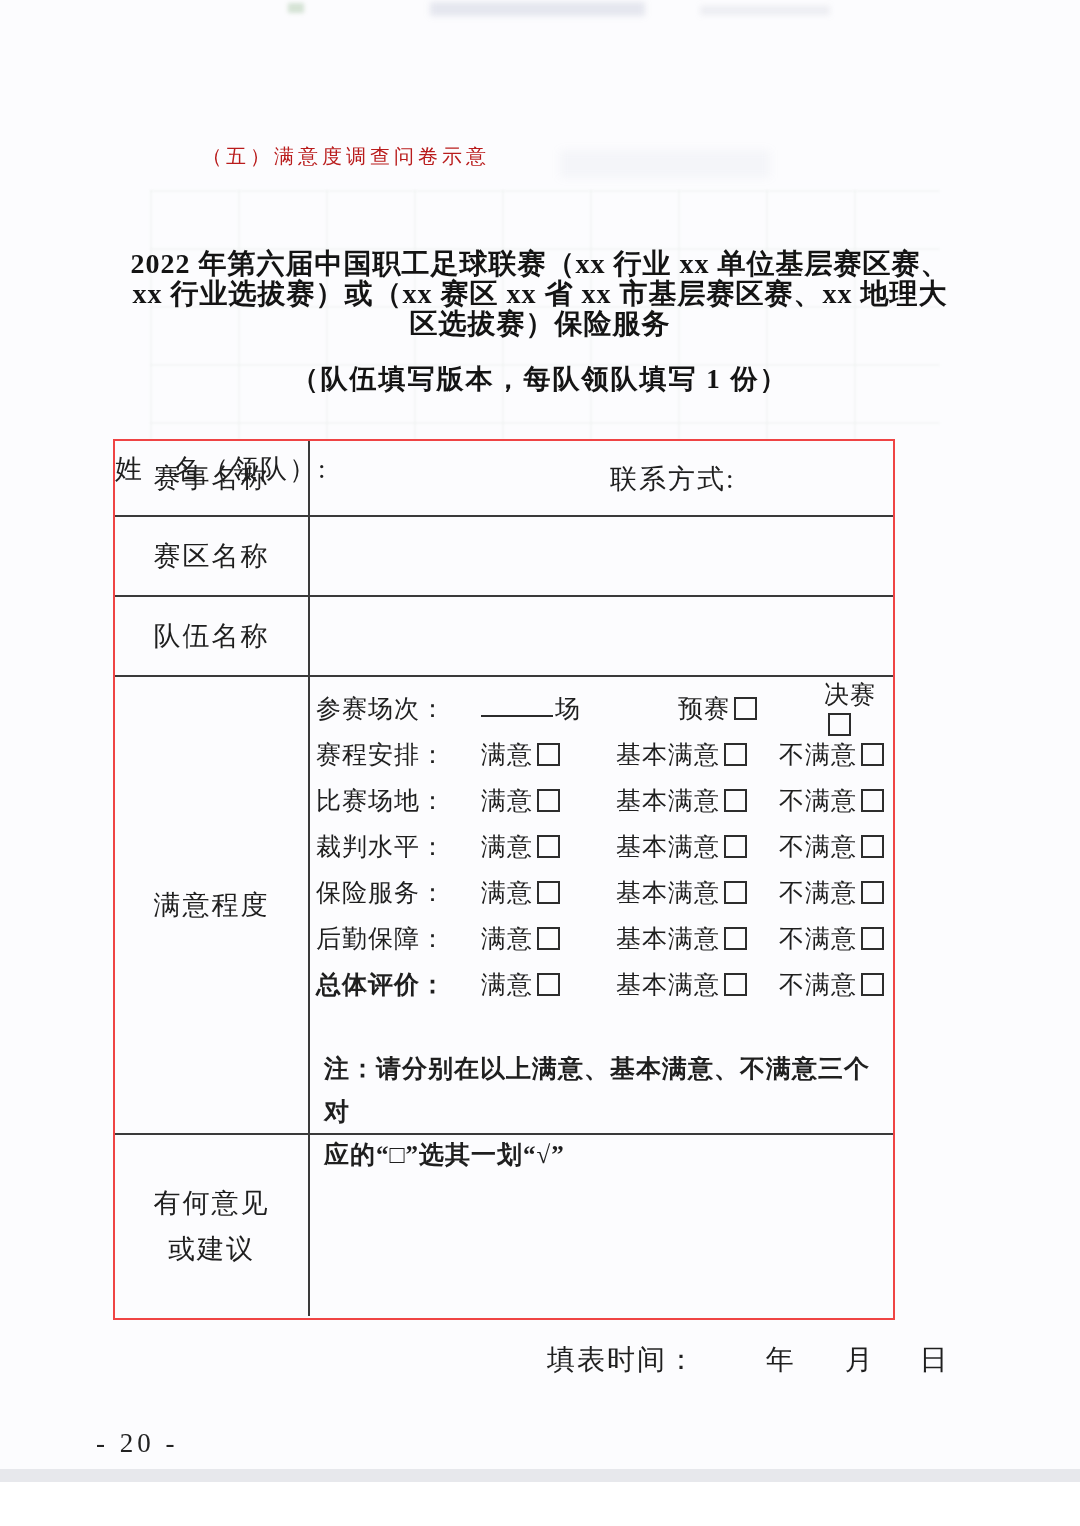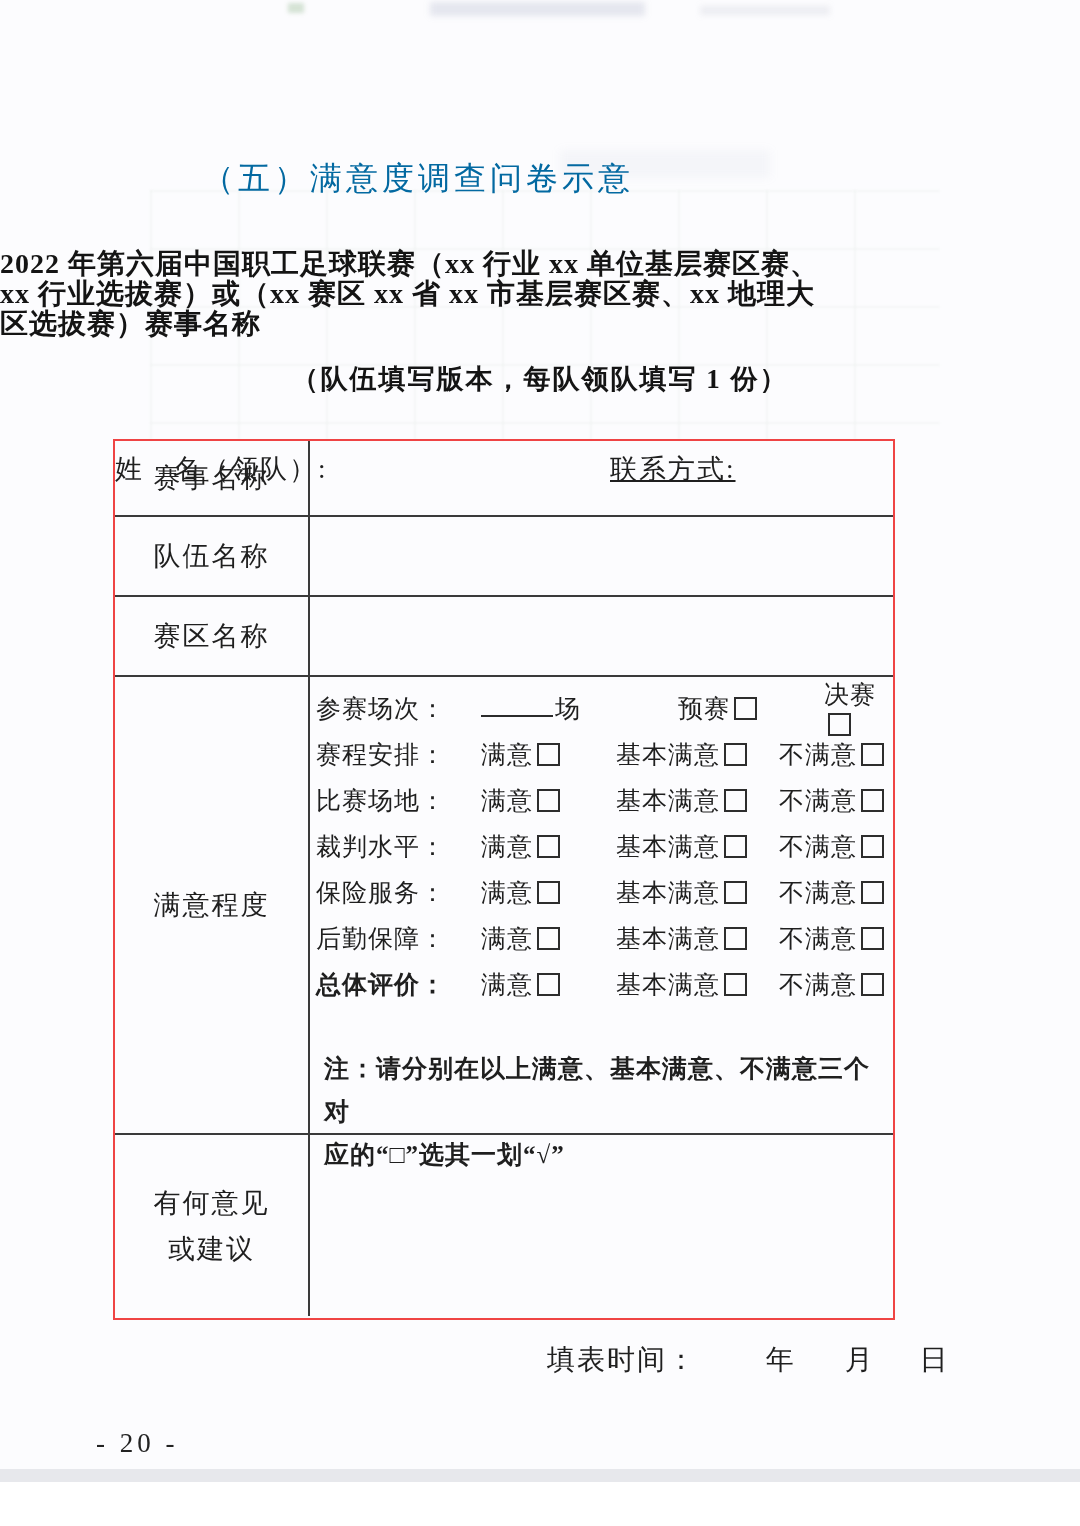--- a/index.html
+++ b/index.html
@@ -22,36 +22,36 @@
     background:
       repeating-linear-gradient(to right, rgba(120,150,120,.05) 0 2px, transparent 2px 88px),
       repeating-linear-gradient(to bottom, rgba(120,150,120,.05) 0 2px, transparent 2px 58px);
     filter:blur(1px);
   }
   .sheet-bottom-edge{left:0;top:1469px;width:1080px;height:13px;background:#e7e8ec;}
   .below-sheet{left:0;top:1482px;width:1080px;height:44px;background:#ffffff;}
 
   
   .section-heading{
-    position:absolute;left:202px;top:157px;
-    font-size:32px;letter-spacing:4px;color:#0369a1;
+    position:absolute;left:202px;top:143px;
+    font-size:20px;letter-spacing:4px;color:#b91c1c;
   }
   .title-block{
     position:absolute;left:0;top:249px;width:1080px;
-    font-weight:bold;font-size:28px;
+    text-align:center;font-weight:bold;font-size:28px;
     line-height:30px;letter-spacing:1px;color:#141414;
   }
   .subtitle{
     position:absolute;left:0;top:350px;width:1080px;
     text-align:center;font-weight:bold;font-size:27px;letter-spacing:2px;color:#141414;margin-top:11px;
   }
   
   .name-line{position:absolute;left:0;top:405px;width:1080px;height:34px;font-size:27px;letter-spacing:2px;margin-top:46px;}
   .name-label{position:absolute;left:115px;top:0;}
-  .contact-label{position:absolute;left:610px;top:0;text-decoration:underline;}
+  .contact-label{position:absolute;left:610px;top:10px;}
 
   
   .form-table{
     position:absolute;left:113px;top:439px;width:782px;height:881px;
     border:2px solid #ef4444;box-sizing:border-box;
     background:transparent;
   }
   .t-row{display:flex;border-bottom:2px solid #3a3a3a;box-sizing:border-box;}
   .t-row:last-child{border-bottom:none;}
   .t-label{
@@ -106,43 +106,43 @@
   <div class="ghost ghost-smudge2"></div>
   <div class="ghost ghost-smudge3"></div>
   <div class="ghost ghost-smudge4"></div>
   <div class="ghost ghost-table"></div>
 
   <div class="section-heading">（五）满意度调查问卷示意</div>
 
   <div class="title-block">
     <div>2022 年第六届中国职工足球联赛（xx 行业 xx 单位基层赛区赛、</div>
     <div>xx 行业选拔赛）或（xx 赛区 xx 省 xx 市基层赛区赛、xx 地理大</div>
-    <div>区选拔赛）赛事名称</div>
+    <div>区选拔赛）保险服务</div>
   </div>
   <div class="subtitle">（队伍填写版本，每队领队填写 1 份）</div>
 
   <div class="name-line">
     <span class="name-label">姓　名（领队）:</span>
     <span class="contact-label">联系方式:</span>
   </div>
 
   <div class="form-table">
 
     <div class="t-row r-name">
       <div class="t-label">赛事名称</div>
       <div class="t-value"></div>
     </div>
 
+    <div class="t-row r-zone">
+      <div class="t-label">赛区名称</div>
+      <div class="t-value"></div>
+    </div>
+
     <div class="t-row r-team">
       <div class="t-label">队伍名称</div>
-      <div class="t-value"></div>
-    </div>
-
-    <div class="t-row r-zone">
-      <div class="t-label">赛区名称</div>
       <div class="t-value"></div>
     </div>
 
     <div class="t-row r-sat">
       <div class="t-label">满意程度</div>
       <div class="t-value sat-cell">
 
         <div class="sat-line">
           <span class="sat-item-label">参赛场次：</span>
           <span class="sat-blankcol"><span class="blank-line"></span><span>场</span></span>

